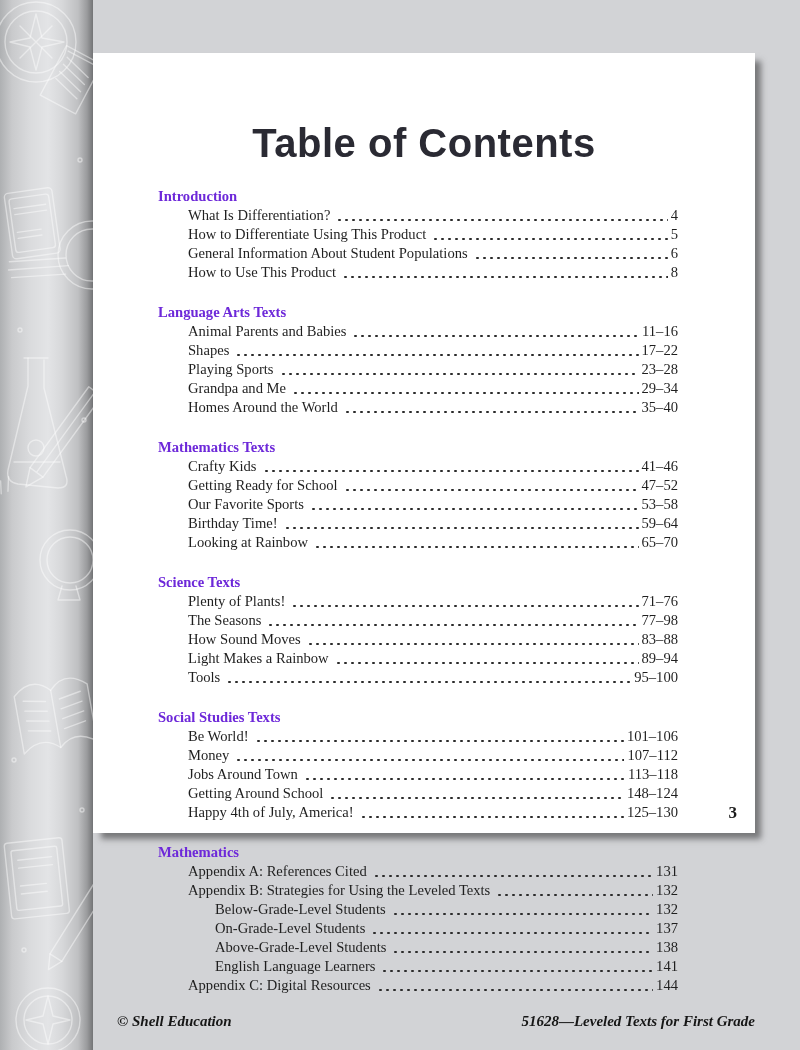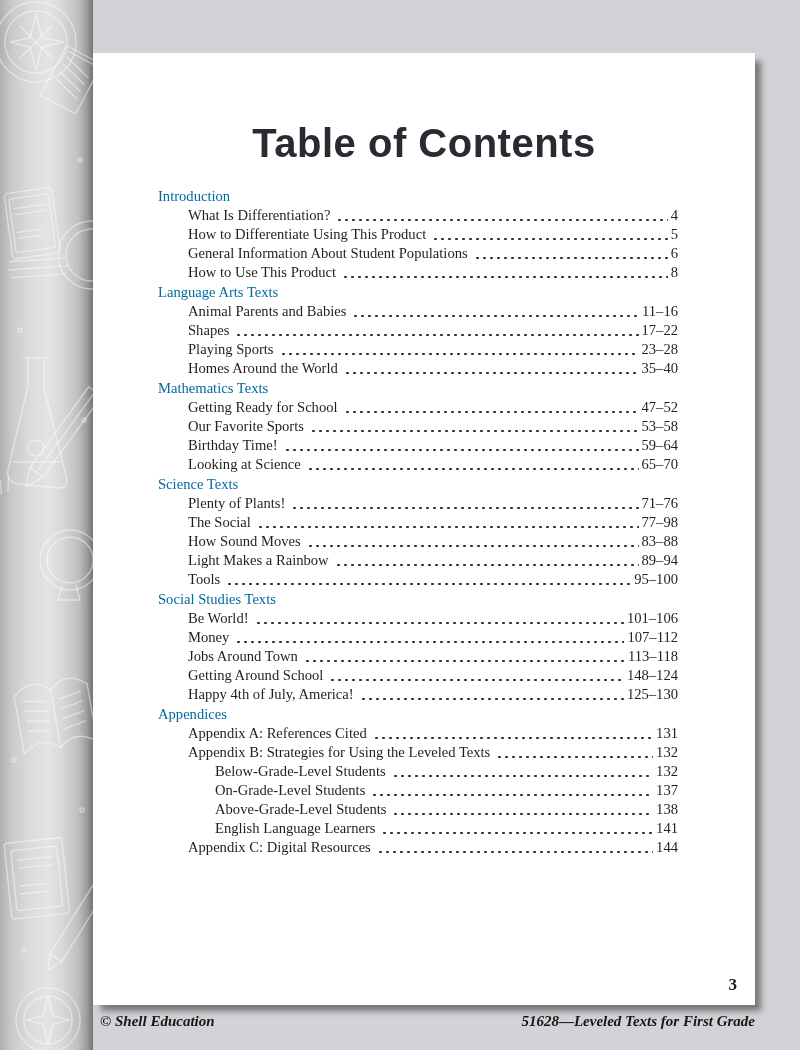--- a/index.html
+++ b/index.html
@@ -11,54 +11,54 @@
   
   .sidebar{
     position:absolute;left:0;top:0;width:93px;height:1050px;
     background:linear-gradient(90deg,
       #aeb0b2 0px,#c9cacc 12px,#dadbdd 30px,#e3e4e6 48px,
       #d7d8da 62px,#bfc0c2 78px,#9a9b9d 87px,#737476 93px);
   }
   .sidebar svg{position:absolute;left:0;top:0;}
   
   .page{
-    position:absolute;left:93px;top:53px;width:662px;height:952px;
+    position:absolute;left:93px;top:53px;width:662px;height:780px;
     background:#ffffff;
     box-shadow:7px 7px 6px -1px rgba(70,70,72,0.65);
   }
   .page-title{
     position:absolute;top:68px;left:0;width:100%;
     text-align:center;margin:0;
     font-family:"Liberation Sans", sans-serif;
     font-size:40px;font-weight:600;letter-spacing:0.5px;
     color:#2a2a33;
   }
   .toc{
     position:absolute;top:134px;left:65px;right:77px;
     font-size:14.6px;line-height:19px;color:#1f1f1f;
   }
-  .toc-section + .toc-section{margin-top:1px;}
-  .toc-heading{font-weight:normal;color:#0369a1;}
+  .toc-section + .toc-section{margin-top:21px;}
+  .toc-heading{font-weight:bold;color:#6d28d9;}
   .toc-row{display:flex;align-items:flex-end;}
   .toc-row.indent1{padding-left:30px;}
   .toc-row.indent2{padding-left:57px;}
   .toc-label{white-space:nowrap;}
   .toc-page{white-space:nowrap;}
   .leader{
     flex:1 1 auto;height:6px;margin:0 3px 2px 6px;
     background-image:radial-gradient(circle, #2b2b2b 1.05px, rgba(0,0,0,0) 1.35px);
     background-size:7px 6px;background-repeat:repeat-x;background-position:left center;
   }
   .page-number{
     position:absolute;right:18px;bottom:10px;
     font-weight:bold;font-size:17px;color:#1b1b1b;
   }
   
   .footer{
-    position:absolute;left:100px;right:45px;top:1013px;
+    position:absolute;left:117px;right:45px;top:1013px;
     display:flex;justify-content:space-between;align-items:baseline;
     font-style:italic;font-weight:bold;font-size:15px;color:#161616;
   }
 </style>
 </head>
 <body>
 
 <div class="sidebar">
   <svg width="93" height="1050" viewBox="0 0 93 1050" fill="none" stroke="#ffffff" stroke-opacity="0.45" stroke-width="1.4" stroke-linecap="round" stroke-linejoin="round">
     <g>
@@ -161,57 +161,67 @@
           <span class="toc-label">Shapes</span>
           <span class="leader"></span>
           <span class="toc-page">17–22</span>
         </div>
         <div class="toc-row indent1">
           <span class="toc-label">Playing Sports</span>
           <span class="leader"></span>
           <span class="toc-page">23–28</span>
         </div>
         <div class="toc-row indent1">
+          <span class="toc-label">Grandpa and Me</span>
+          <span class="leader"></span>
+          <span class="toc-page">29–34</span>
+        </div>
+        <div class="toc-row indent1">
           <span class="toc-label">Homes Around the World</span>
           <span class="leader"></span>
           <span class="toc-page">35–40</span>
         </div>
       </section>
       <section class="toc-section">
         <div class="toc-heading">Mathematics Texts</div>
         <div class="toc-row indent1">
+          <span class="toc-label">Crafty Kids</span>
+          <span class="leader"></span>
+          <span class="toc-page">41–46</span>
+        </div>
+        <div class="toc-row indent1">
           <span class="toc-label">Getting Ready for School</span>
           <span class="leader"></span>
           <span class="toc-page">47–52</span>
         </div>
         <div class="toc-row indent1">
           <span class="toc-label">Our Favorite Sports</span>
           <span class="leader"></span>
           <span class="toc-page">53–58</span>
         </div>
         <div class="toc-row indent1">
           <span class="toc-label">Birthday Time!</span>
           <span class="leader"></span>
           <span class="toc-page">59–64</span>
         </div>
         <div class="toc-row indent1">
-          <span class="toc-label">Looking at Science</span>
+          <span class="toc-label">Looking at Rainbow</span>
           <span class="leader"></span>
           <span class="toc-page">65–70</span>
         </div>
       </section>
       <section class="toc-section">
         <div class="toc-heading">Science Texts</div>
         <div class="toc-row indent1">
           <span class="toc-label">Plenty of Plants!</span>
           <span class="leader"></span>
           <span class="toc-page">71–76</span>
         </div>
         <div class="toc-row indent1">
-          <span class="toc-label">The Social</span>
+          <span class="toc-label">The Seasons</span>
           <span class="leader"></span>
           <span class="toc-page">77–98</span>
         </div>
         <div class="toc-row indent1">
           <span class="toc-label">How Sound Moves</span>
           <span class="leader"></span>
           <span class="toc-page">83–88</span>
         </div>
         <div class="toc-row indent1">
           <span class="toc-label">Light Makes a Rainbow</span>
@@ -246,21 +256,21 @@
           <span class="leader"></span>
           <span class="toc-page">148–124</span>
         </div>
         <div class="toc-row indent1">
           <span class="toc-label">Happy 4th of July, America!</span>
           <span class="leader"></span>
           <span class="toc-page">125–130</span>
         </div>
       </section>
       <section class="toc-section">
-        <div class="toc-heading">Appendices</div>
+        <div class="toc-heading">Mathematics</div>
         <div class="toc-row indent1">
           <span class="toc-label">Appendix A: References Cited</span>
           <span class="leader"></span>
           <span class="toc-page">131</span>
         </div>
         <div class="toc-row indent1">
           <span class="toc-label">Appendix B: Strategies for Using the Leveled Texts</span>
           <span class="leader"></span>
           <span class="toc-page">132</span>
         </div>

